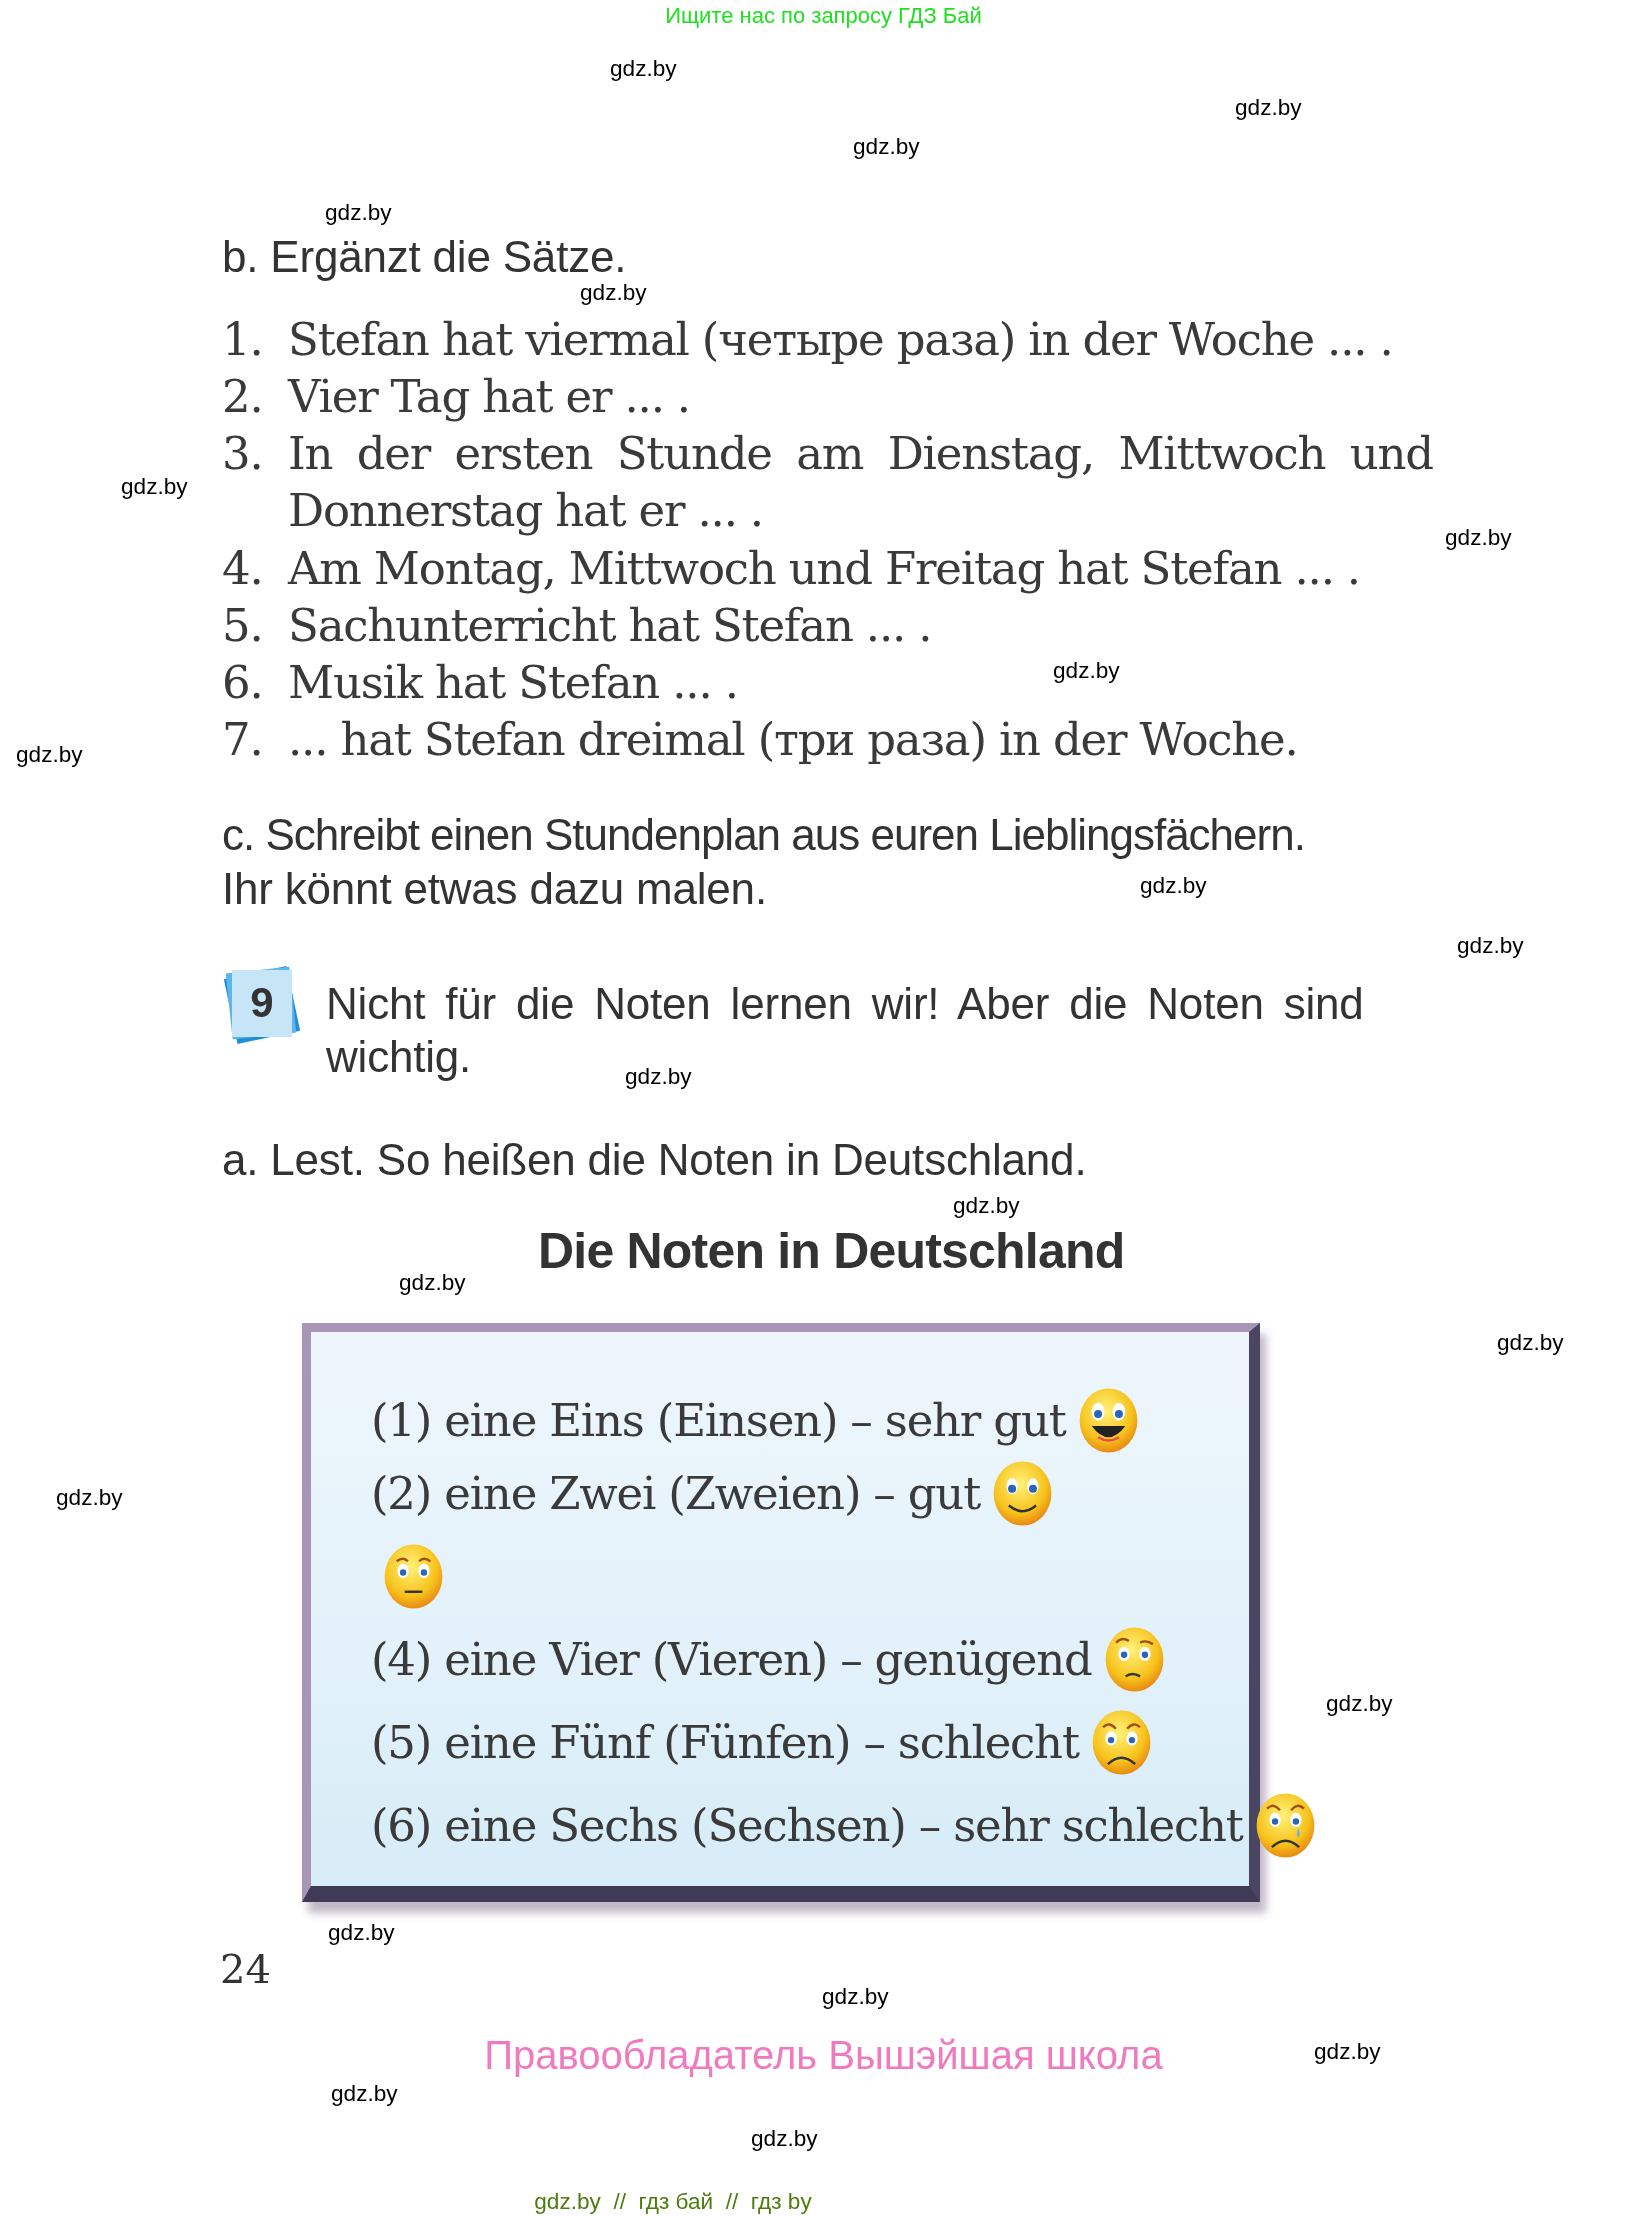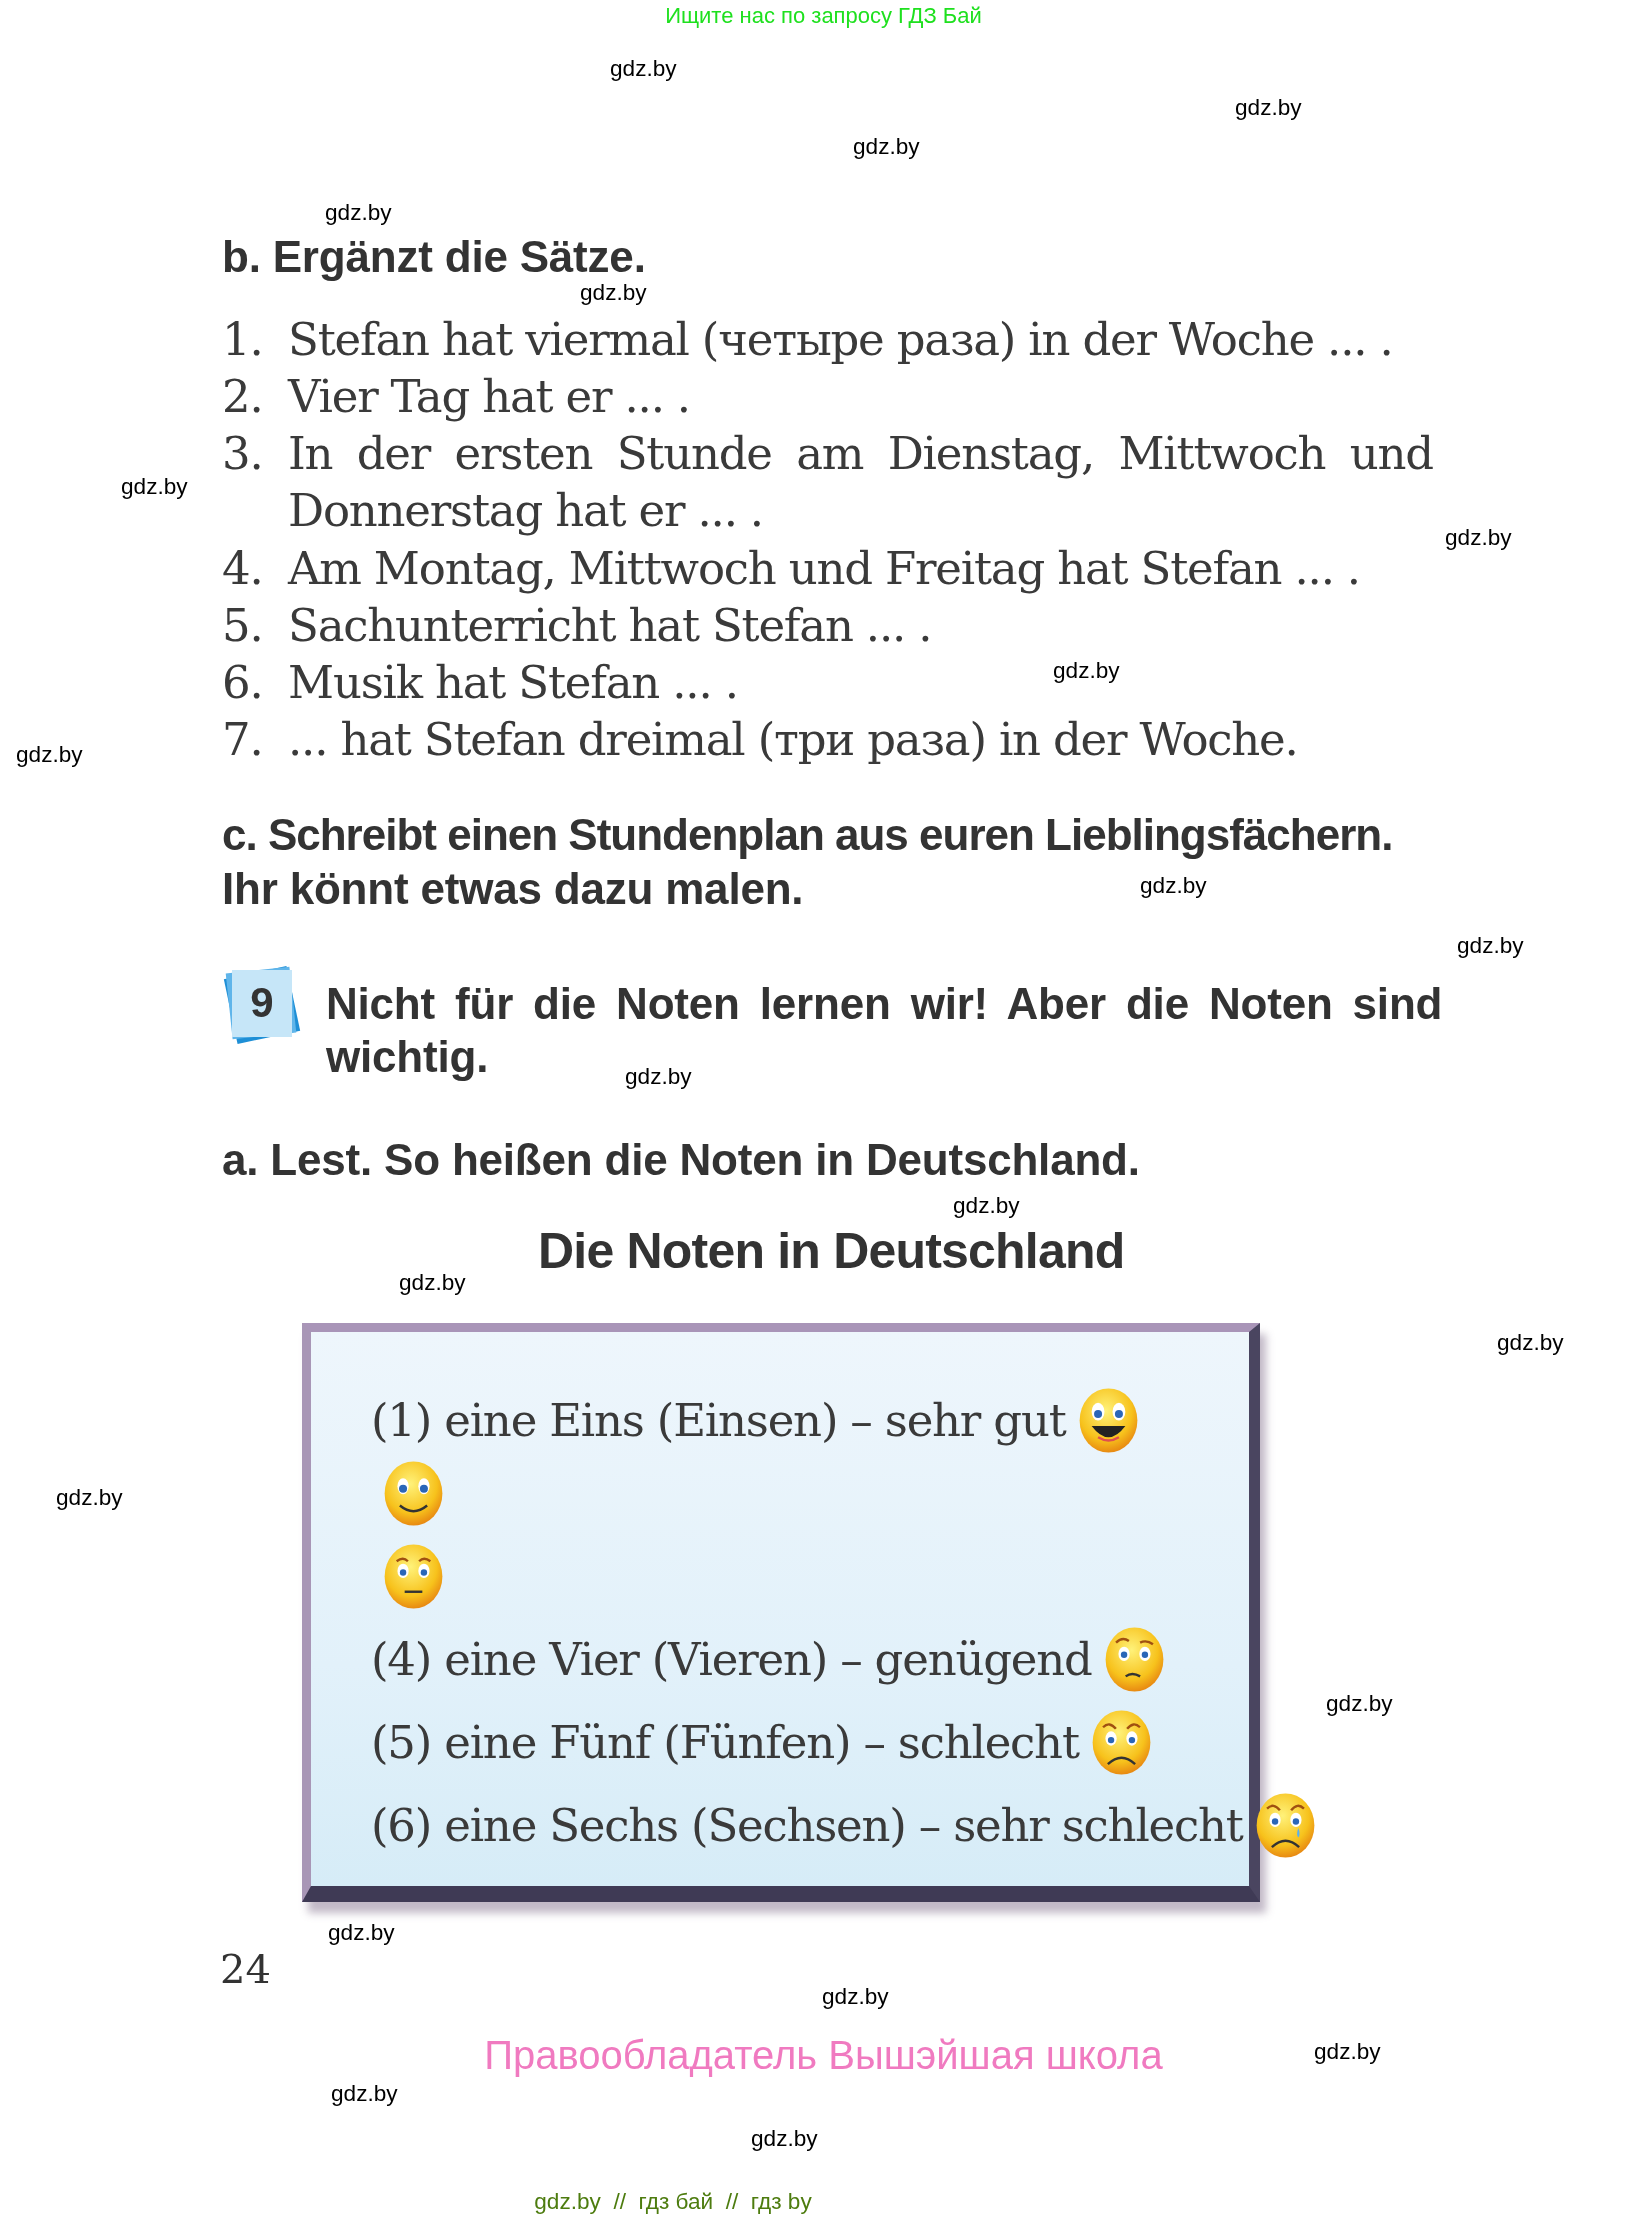--- a/index.html
+++ b/index.html
@@ -1,21 +1,21 @@
 <!DOCTYPE html>
 <html style="font-size:13px"><head>
 <meta charset="utf-8">
 <style>
   html, body { margin:0; padding:0; }
   body { width:1647px; height:2216px; position:relative; background:#ffffff; overflow:hidden;
          font-family:"Liberation Sans", sans-serif; color:#333333; }
   .abs { position:absolute; }
   .top-banner { left:0; width:1647px; top:3.2px; text-align:center; color:#1ee01e; font-size:22px; }
   .wm { font-size:22.6px; color:#000; font-family:"Liberation Sans", sans-serif; white-space:nowrap; }
-  .heading { font-weight:bold; font-size:44px; color:#333333; white-space:nowrap; letter-spacing:-0.2px; }
+  .heading { font-weight:normal; font-size:44px; color:#333333; white-space:nowrap; letter-spacing:-0.2px; }
   .serif-line { font-family:"DejaVu Serif", serif; font-size:45px; color:#3a3a3a; white-space:nowrap; letter-spacing:-1.2px; }
   .num { display:inline-block; width:66px; }
   .badge { left:224px; top:964px; width:77px; height:77px; }
   .badge .back { position:absolute; left:6.4px; top:8px; width:64px; height:66px; background:#1e8fd6; transform:rotate(-12deg); }
   .badge .mid { position:absolute; left:4.8px; top:6.4px; width:64px; height:66px; background:#5fb5ea; transform:rotate(-6deg); }
   .badge .front { position:absolute; left:8px; top:5.6px; width:60px; height:67px; background:#c6e6f8;
                   display:flex; align-items:center; justify-content:center; font-weight:bold; font-size:42px; color:#333; }
   .title-serif { font-family:Liberation Sans, sans-serif; font-weight:bold; font-size:50px; color:#333; white-space:nowrap; letter-spacing:-0.8px; }
   .grade-box { left:302px; top:1323px; width:958px; height:579px;
                background:linear-gradient(180deg,#eef6fc 0%,#e2f1fa 60%,#d6ecf7 100%);
@@ -117,20 +117,21 @@
       <ellipse cx="26" cy="32" rx="8" ry="11" fill="#fff"></ellipse>
           <ellipse cx="52" cy="32" rx="8" ry="11" fill="#fff"></ellipse>
       <circle cx="26" cy="35" r="5" fill="#2a66b8"></circle>
           <circle cx="52" cy="35" r="5" fill="#2a66b8"></circle>
       <path d="M18 50 Q39 78 60 50 Z" fill="#222"></path>
           <path d="M26 64 Q39 72 52 64" stroke="#e05050" stroke-width="3" fill="none"></path>
         </svg>
     </span>
   </div>
   <div class="grade-row" style="top:127px">
+    <span>(2) eine Zwei (Zweien) – gut</span>
     <span class="smiley">
       <svg viewBox="0 0 78 86">
           <defs>
             <radialGradient id="g2" cx="45%" cy="35%" r="65%">
               <stop offset="0%" stop-color="#fff27a"></stop>
               <stop offset="70%" stop-color="#f7c21c"></stop>
               <stop offset="100%" stop-color="#e88a12"></stop>
             </radialGradient>
           </defs>
       <ellipse cx="39" cy="43" rx="36" ry="40" fill="url(#g2)"></ellipse>

